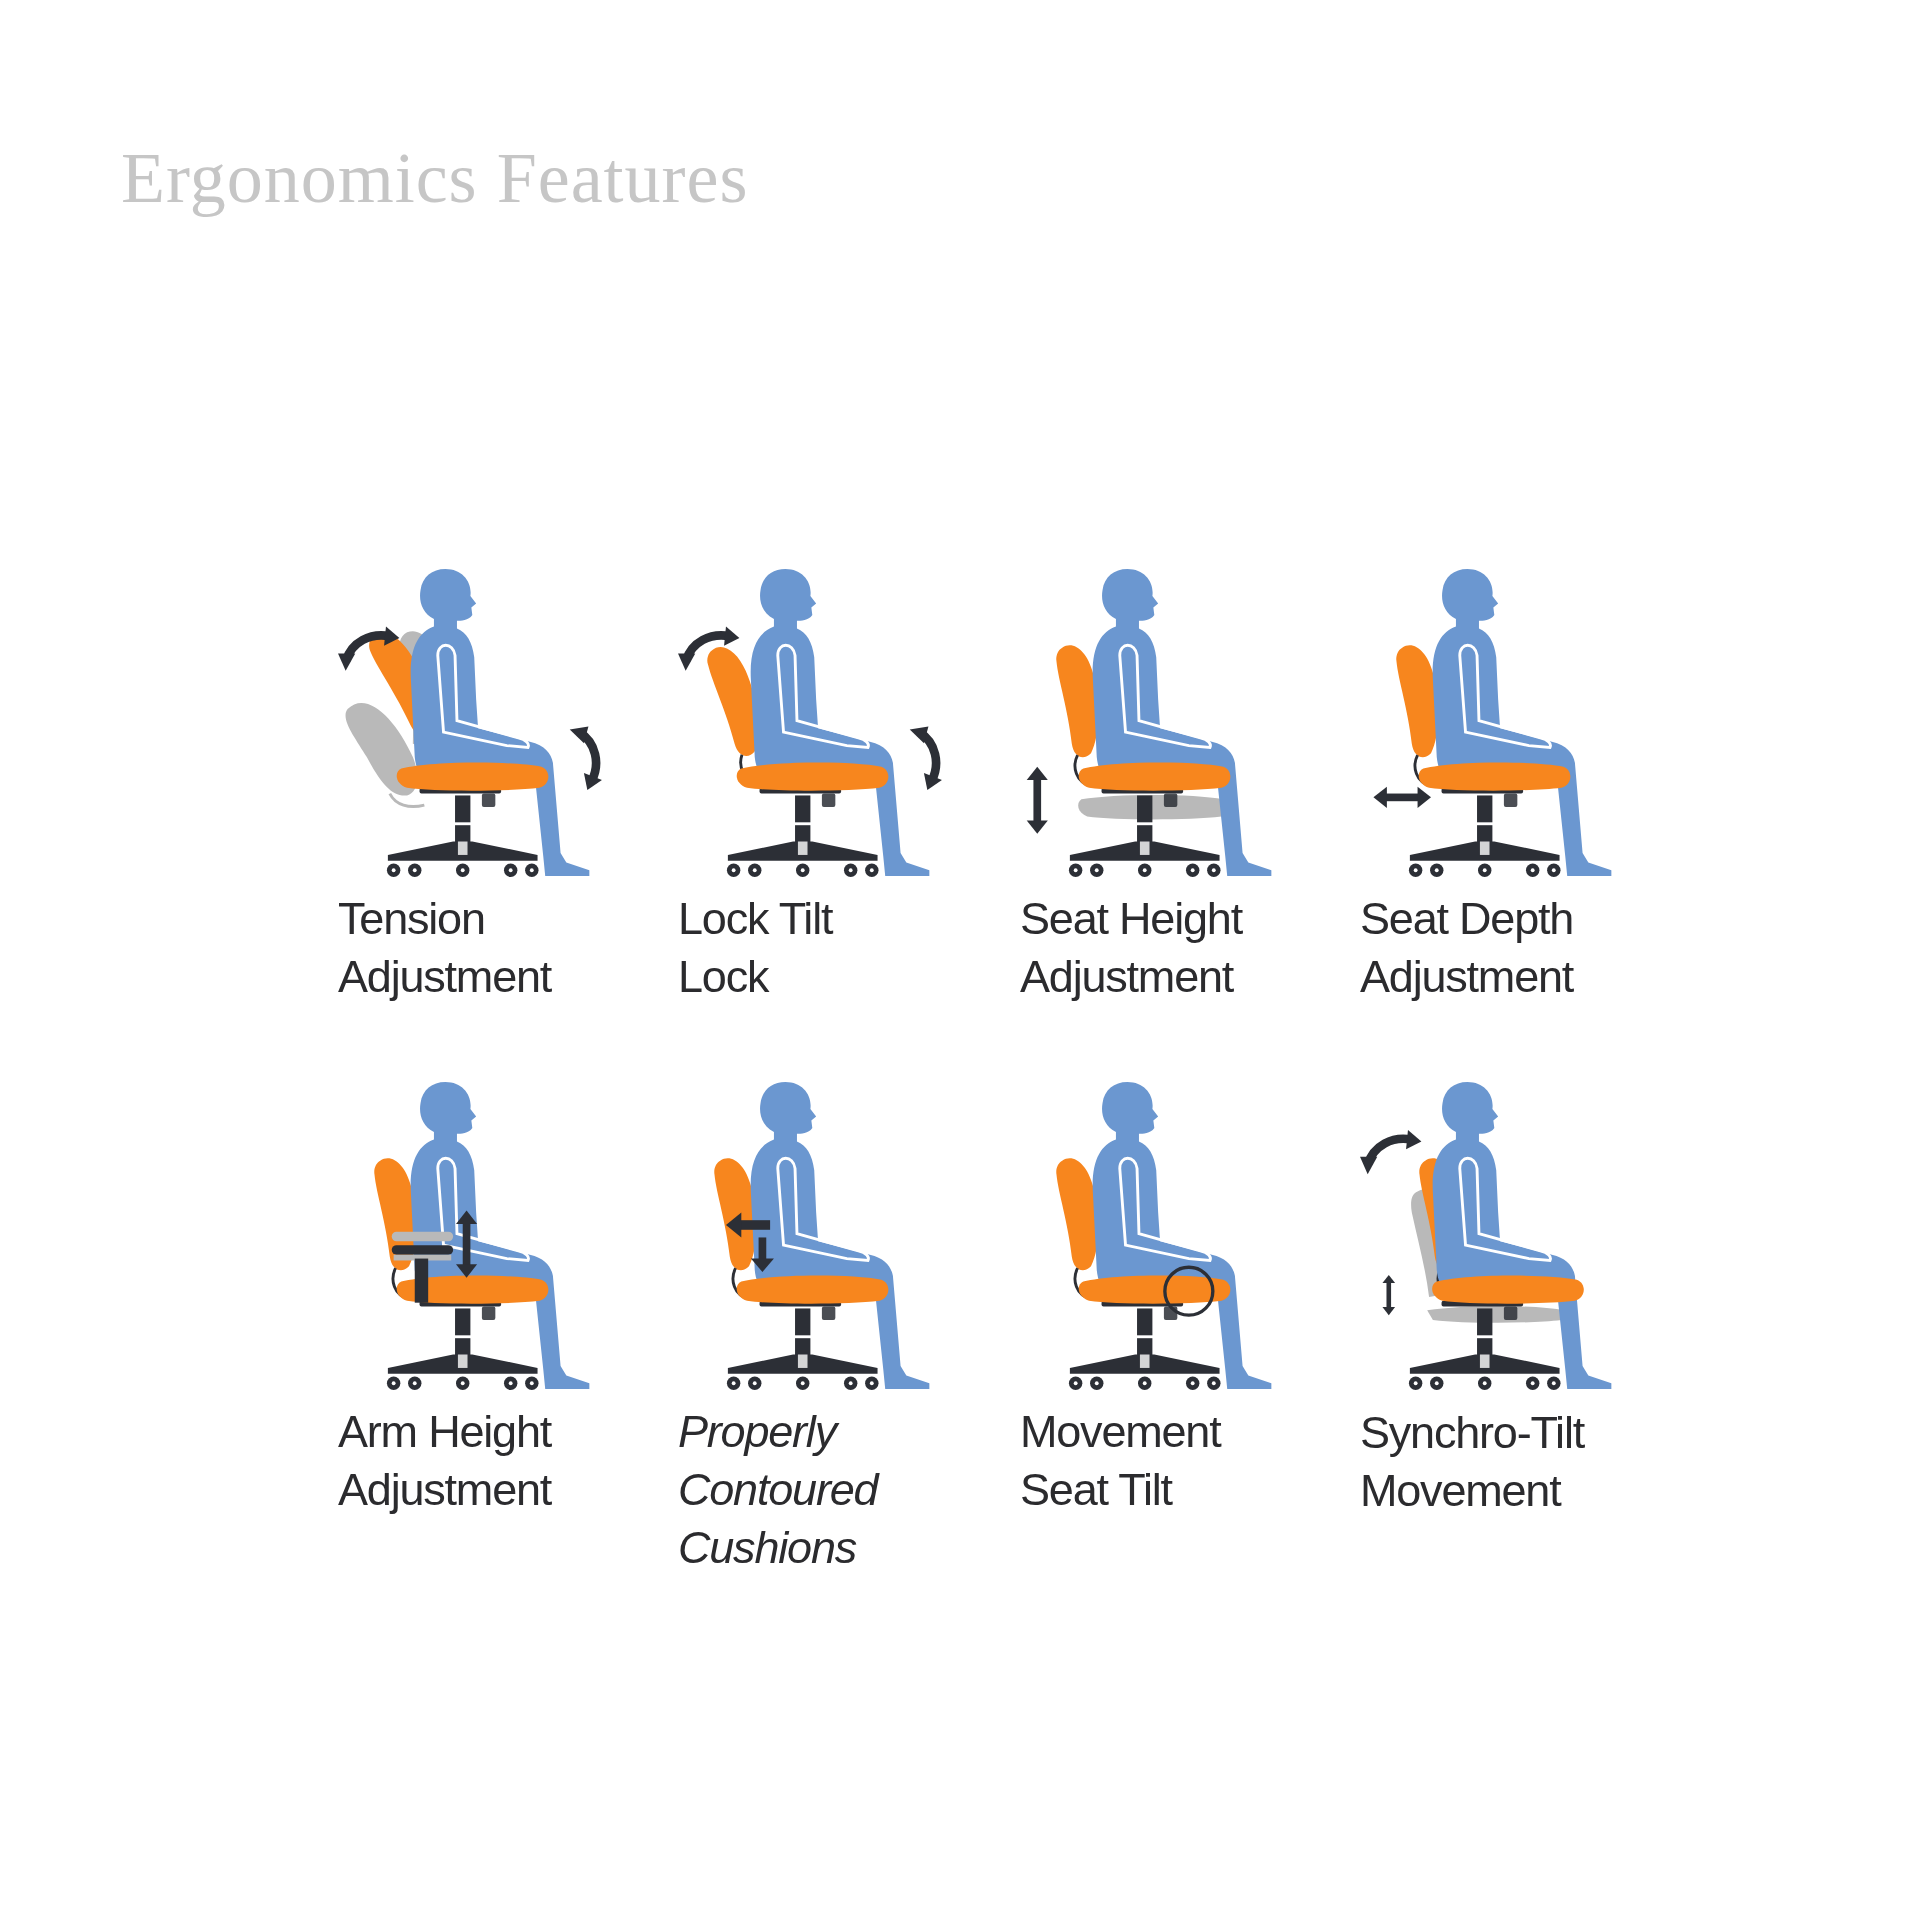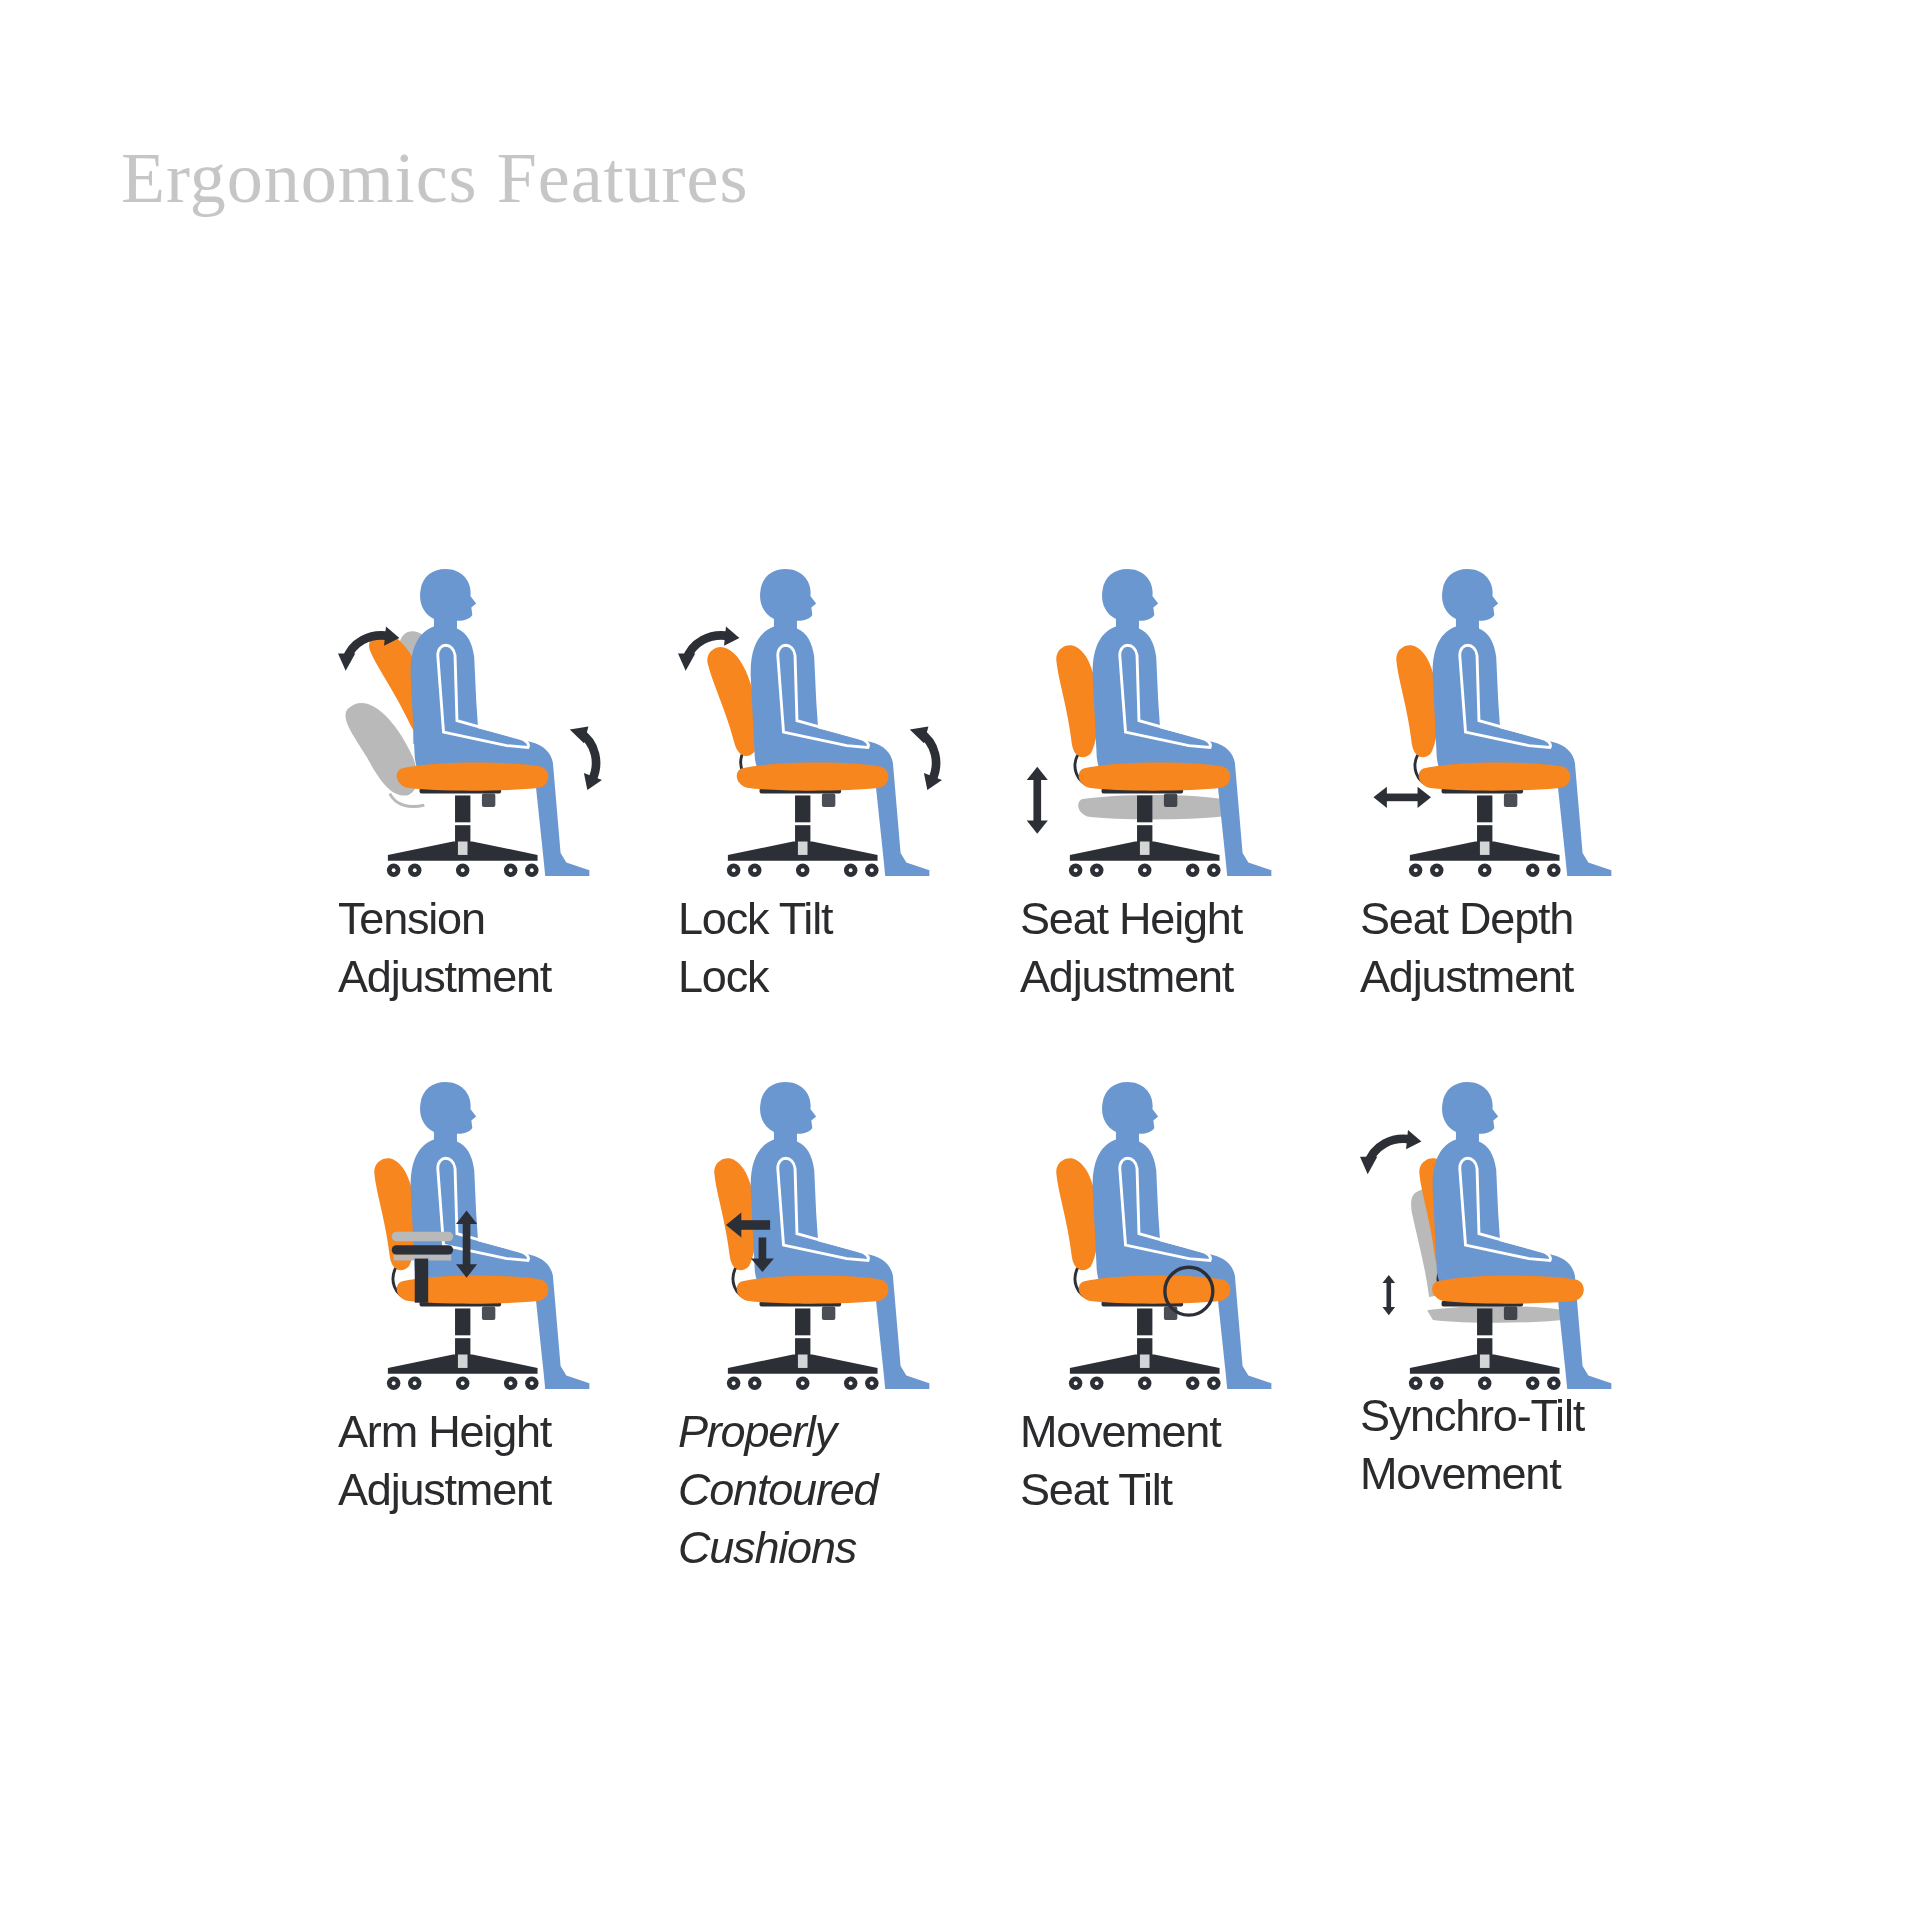--- a/index.html
+++ b/index.html
@@ -168,21 +168,21 @@
     <use href="#person"></use>
     <use href="#seat"></use>
     <rect x="56" y="160" width="64" height="10" rx="5" fill="#b9b9b9"></rect>
     <rect x="56" y="174" width="64" height="10" rx="5" fill="#2c2f36"></rect>
     <rect x="58" y="184" width="60" height="6" fill="#b9b9b9"></rect>
     <rect x="80" y="188" width="14" height="46" fill="#2c2f36"></rect>
     <g transform="translate(134,138)">
         <use href="#vertical-double-arrow"></use>
       </g>
   </svg>
-  <div class="label" style="top:325px;text-align:right;">
+  <div class="label" style="top:325px;">
     <span>Arm Height</span>
       <span>Adjustment</span>
   </div>
 </div>
 
 <div class="feature" style="left:678px; top:1078px;">
   <svg class="icon" viewBox="0 0 320 330">
     <use href="#backrest"></use>
     <use href="#chair-base"></use>
     <use href="#person"></use>
@@ -227,18 +227,18 @@
     <g transform="translate(14,0)">
         <use href="#seat"></use>
       </g>
     <g transform="translate(0,52)">
         <use href="#curved-arrow"></use>
       </g>
     <g transform="translate(30,205) scale(0.6)">
         <use href="#vertical-double-arrow"></use>
       </g>
   </svg>
-  <div class="label" style="top:309px;">
+  <div class="label" style="top:326px;">
     <span>Synchro-Tilt</span>
       <span>Movement</span>
   </div>
 </div>
 
 
 </body></html>

